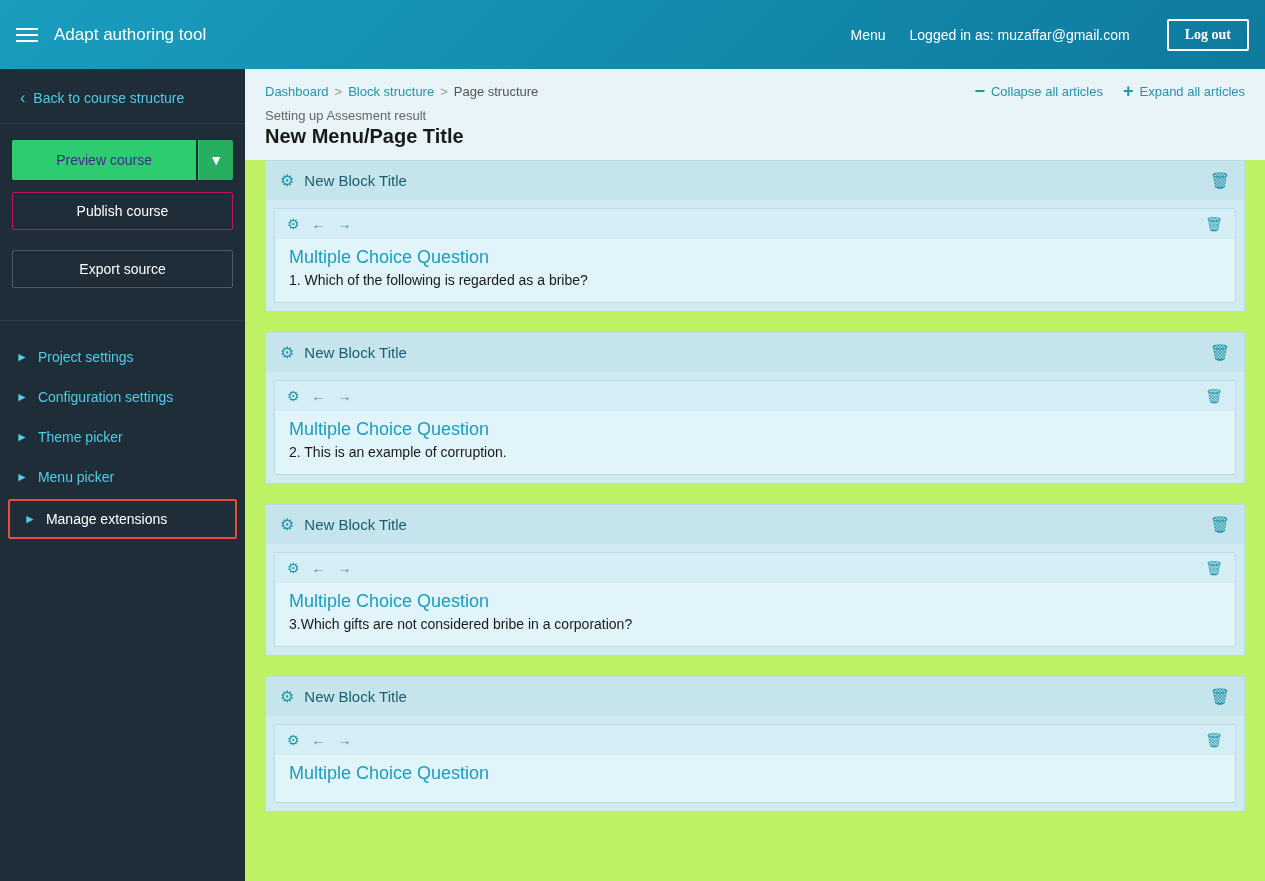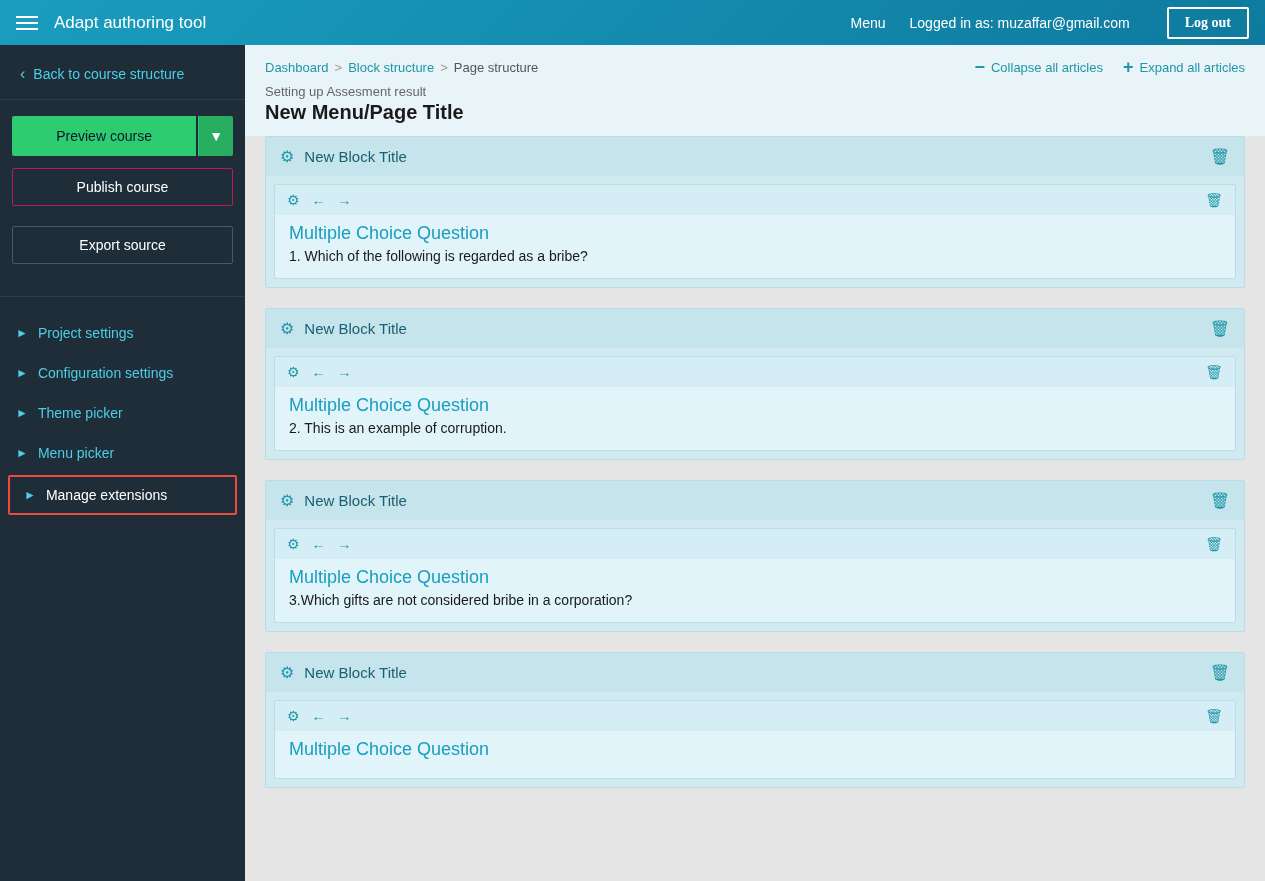--- a/index.html
+++ b/index.html
@@ -1,21 +1,21 @@
 <!DOCTYPE html>
 <html><head>
   <meta charset="utf-8">
   <style>
     * { box-sizing: border-box; margin: 0; padding: 0; }
     body { font-family: Arial, sans-serif; background: #1a2a35; color: #fff; height: 881px; overflow: hidden; display: flex; flex-direction: column; }
 
     
     .navbar {
       background: linear-gradient(135deg, #1a9dbf 0%, #0e7a9e 100%);
-      height: 45px;
+      height: 69px;
       display: flex;
       align-items: center;
       padding: 8px 16px;
       flex-shrink: 0;
     }
     .navbar-hamburger {
       display: flex; flex-direction: column; gap: 4px; cursor: pointer; margin-right: 16px;
     }
     .navbar-hamburger span {
       display: block; width: 22px; height: 2px; background: #fff;
@@ -45,21 +45,21 @@
       padding: 20px 16px 16px 20px;
       color: #4ecde6; font-size: 14px; cursor: pointer;
       display: flex; align-items: center; gap: 8px; border-bottom: 1px solid #2a3d4a;
     }
     .sidebar-back .chevron-left { font-size: 16px; color: #4ecde6; }
 
     .sidebar-preview-group {
       display: flex; margin: 16px 12px 8px 12px; gap: 2px;
     }
     .btn-preview-main {
-      flex: 1; background: #2ecc71; color: #0f172a; border: none;
+      flex: 1; background: #2ecc71; color: #4c1d95; border: none;
       padding: 12px 10px; font-size: 14px; cursor: pointer; border-radius: 2px 0 0 2px;
     }
     .btn-preview-dropdown {
       background: #27ae60; color: #fff; border: none; border-left: 1px solid #2ecc71;
       padding: 12px 10px; cursor: pointer; border-radius: 0 2px 2px 0; font-size: 14px;
     }
 
     .btn-publish {
       margin: 4px 12px; background: transparent; color: #fff;
       border: 1px solid #be185d; padding: 10px; font-size: 14px;
@@ -78,21 +78,21 @@
       padding: 12px 16px; color: #4ecde6; font-size: 14px; cursor: pointer;
     }
     .sidebar-item.active {
       border: 2px solid #e74c3c; color: #fff;
       margin: 2px 8px; border-radius: 2px; padding: 10px 14px;
     }
     .sidebar-item .chevron-right { font-size: 12px; color: #4ecde6; }
 
     
     .content-area {
-      flex: 1; background: #e5e5e5; overflow-y: auto; display: flex; flex-direction: column;
+      flex: 1; background: #bef264; overflow-y: auto; display: flex; flex-direction: column;
     }
 
     
     .breadcrumb-bar {
       background: #e8f4f7; padding: 12px 20px 4px 20px;
       display: flex; align-items: center; justify-content: space-between;
     }
     .breadcrumb {
       display: flex; align-items: center; gap: 6px; font-size: 13px;
     }

